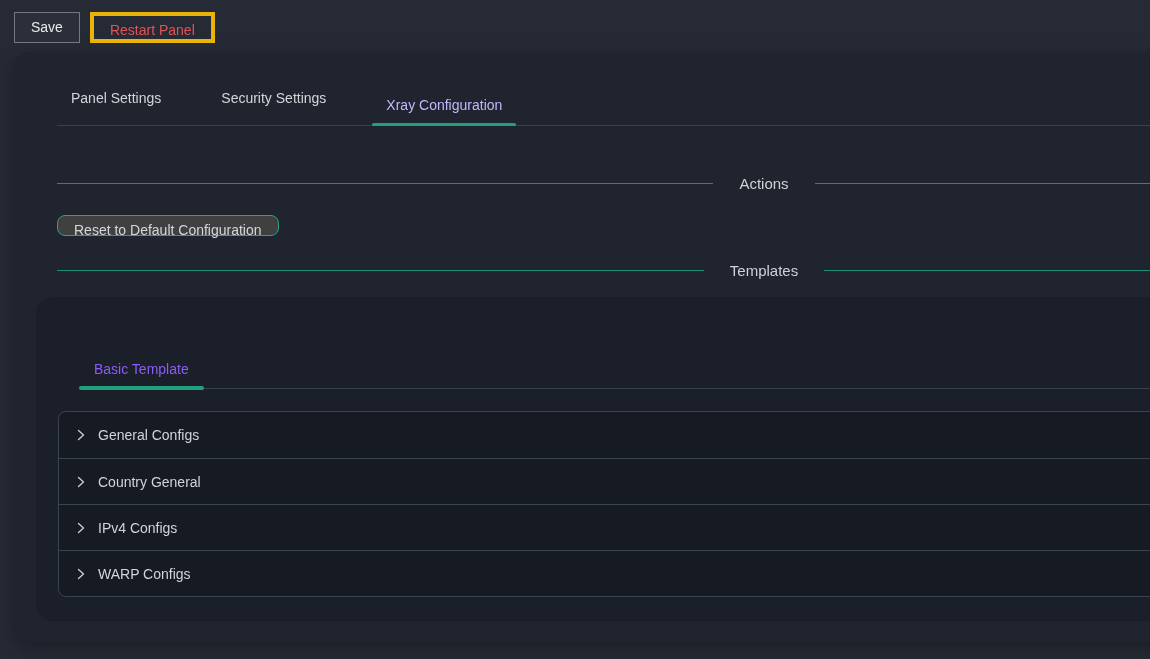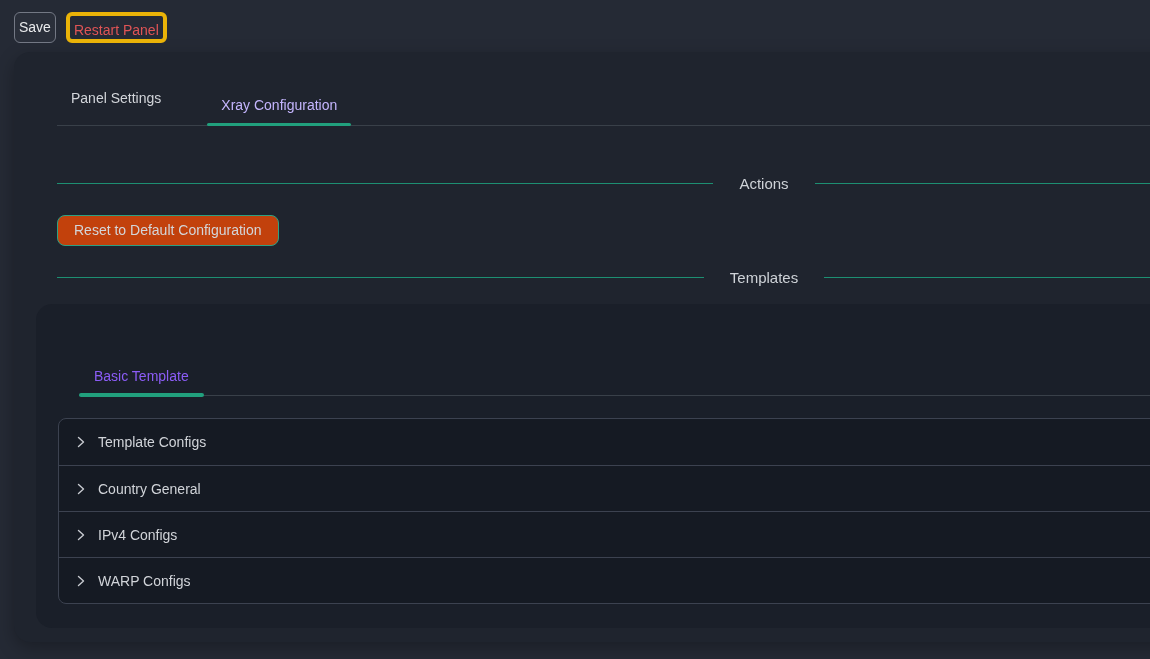--- a/index.html
+++ b/index.html
@@ -10,21 +10,21 @@
     position: relative;
     color: #d4d7db;
   }
 
   
   .topbar {
     position: absolute; top: 12px; left: 14px;
     display: flex; gap: 10px; z-index: 5;
   }
   .btn {
-    height: 31px; padding: 0 4px; border-radius: 6px;
+    height: 31px; padding: 0 16px; border-radius: 0;
     font-size: 14px; line-height: 29px; cursor: pointer;
     background: transparent; font-family: inherit;
   }
   .btn-save {
     background: #2a2f3a; border: 1px solid #737884; color: #e9eaec;
   }
   .btn-restart {
     background: transparent; border: 4px solid #eab308; color: #e05456;
   }
 
@@ -58,22 +58,22 @@
     display: flex; align-items: center; margin: 46px 43px 0;
     height: 22px; color: #ced2d7; font-size: 15px;
   }
   .divider .line { flex: 1; height: 1px; background: #1d8f72; }
   .divider .label { padding: 0 26px; white-space: nowrap; }
   .divider.templates { margin-top: 20px; }
 
   
   .reset-wrap { margin: 21px 43px 0; }
   .btn-reset {
-    height: 31px; padding: 0 16px; border-radius: 8px;
-    background: #c2410c; border: 1px solid #2ca183; color: #d3d6da;
+    height: 21px; padding: 0 16px; border-radius: 8px;
+    background: #404040; border: 1px solid #2ca183; color: #d3d6da;
     font-size: 14px; line-height: 29px; cursor: pointer; font-family: inherit;
   }
 
   
   .templates-card {
     margin: 16px 22px 0; width: 1456px; height: 324px;
     background: #1a1f29; border-radius: 16px;
   }
   .inner-tabs {
     display: flex; margin: 0 43px; padding-top: 64px;
@@ -111,20 +111,21 @@
 
 <div class="topbar">
   <button class="btn btn-save">Save</button>
   <button class="btn btn-restart">Restart Panel</button>
 </div>
 
 <div class="main-card">
 
   <div class="tabs">
     <div class="tab">Panel Settings</div>
+    <div class="tab">Security Settings</div>
     <div class="tab active">Xray Configuration</div>
   </div>
 
   <div class="divider">
     <span class="line"></span>
     <span class="label">Actions</span>
     <span class="line"></span>
   </div>
 
   <div class="reset-wrap">
@@ -143,21 +144,21 @@
       <div class="inner-tab active">Basic Template</div>
     </div>
 
     <div class="collapse">
       <div class="collapse-row">
         <span class="chev">
           <svg width="12" height="12" viewBox="0 0 12 12" fill="none">
             <path d="M3.5 1.5 L8.5 6 L3.5 10.5" stroke="#c7cad0" stroke-width="1.4" stroke-linecap="round" stroke-linejoin="round"></path>
           </svg>
         </span>
-        <span>Template Configs</span>
+        <span>General Configs</span>
       </div>
       <div class="collapse-row">
         <span class="chev">
           <svg width="12" height="12" viewBox="0 0 12 12" fill="none">
             <path d="M3.5 1.5 L8.5 6 L3.5 10.5" stroke="#c7cad0" stroke-width="1.4" stroke-linecap="round" stroke-linejoin="round"></path>
           </svg>
         </span>
         <span>Country General</span>
       </div>
       <div class="collapse-row">

